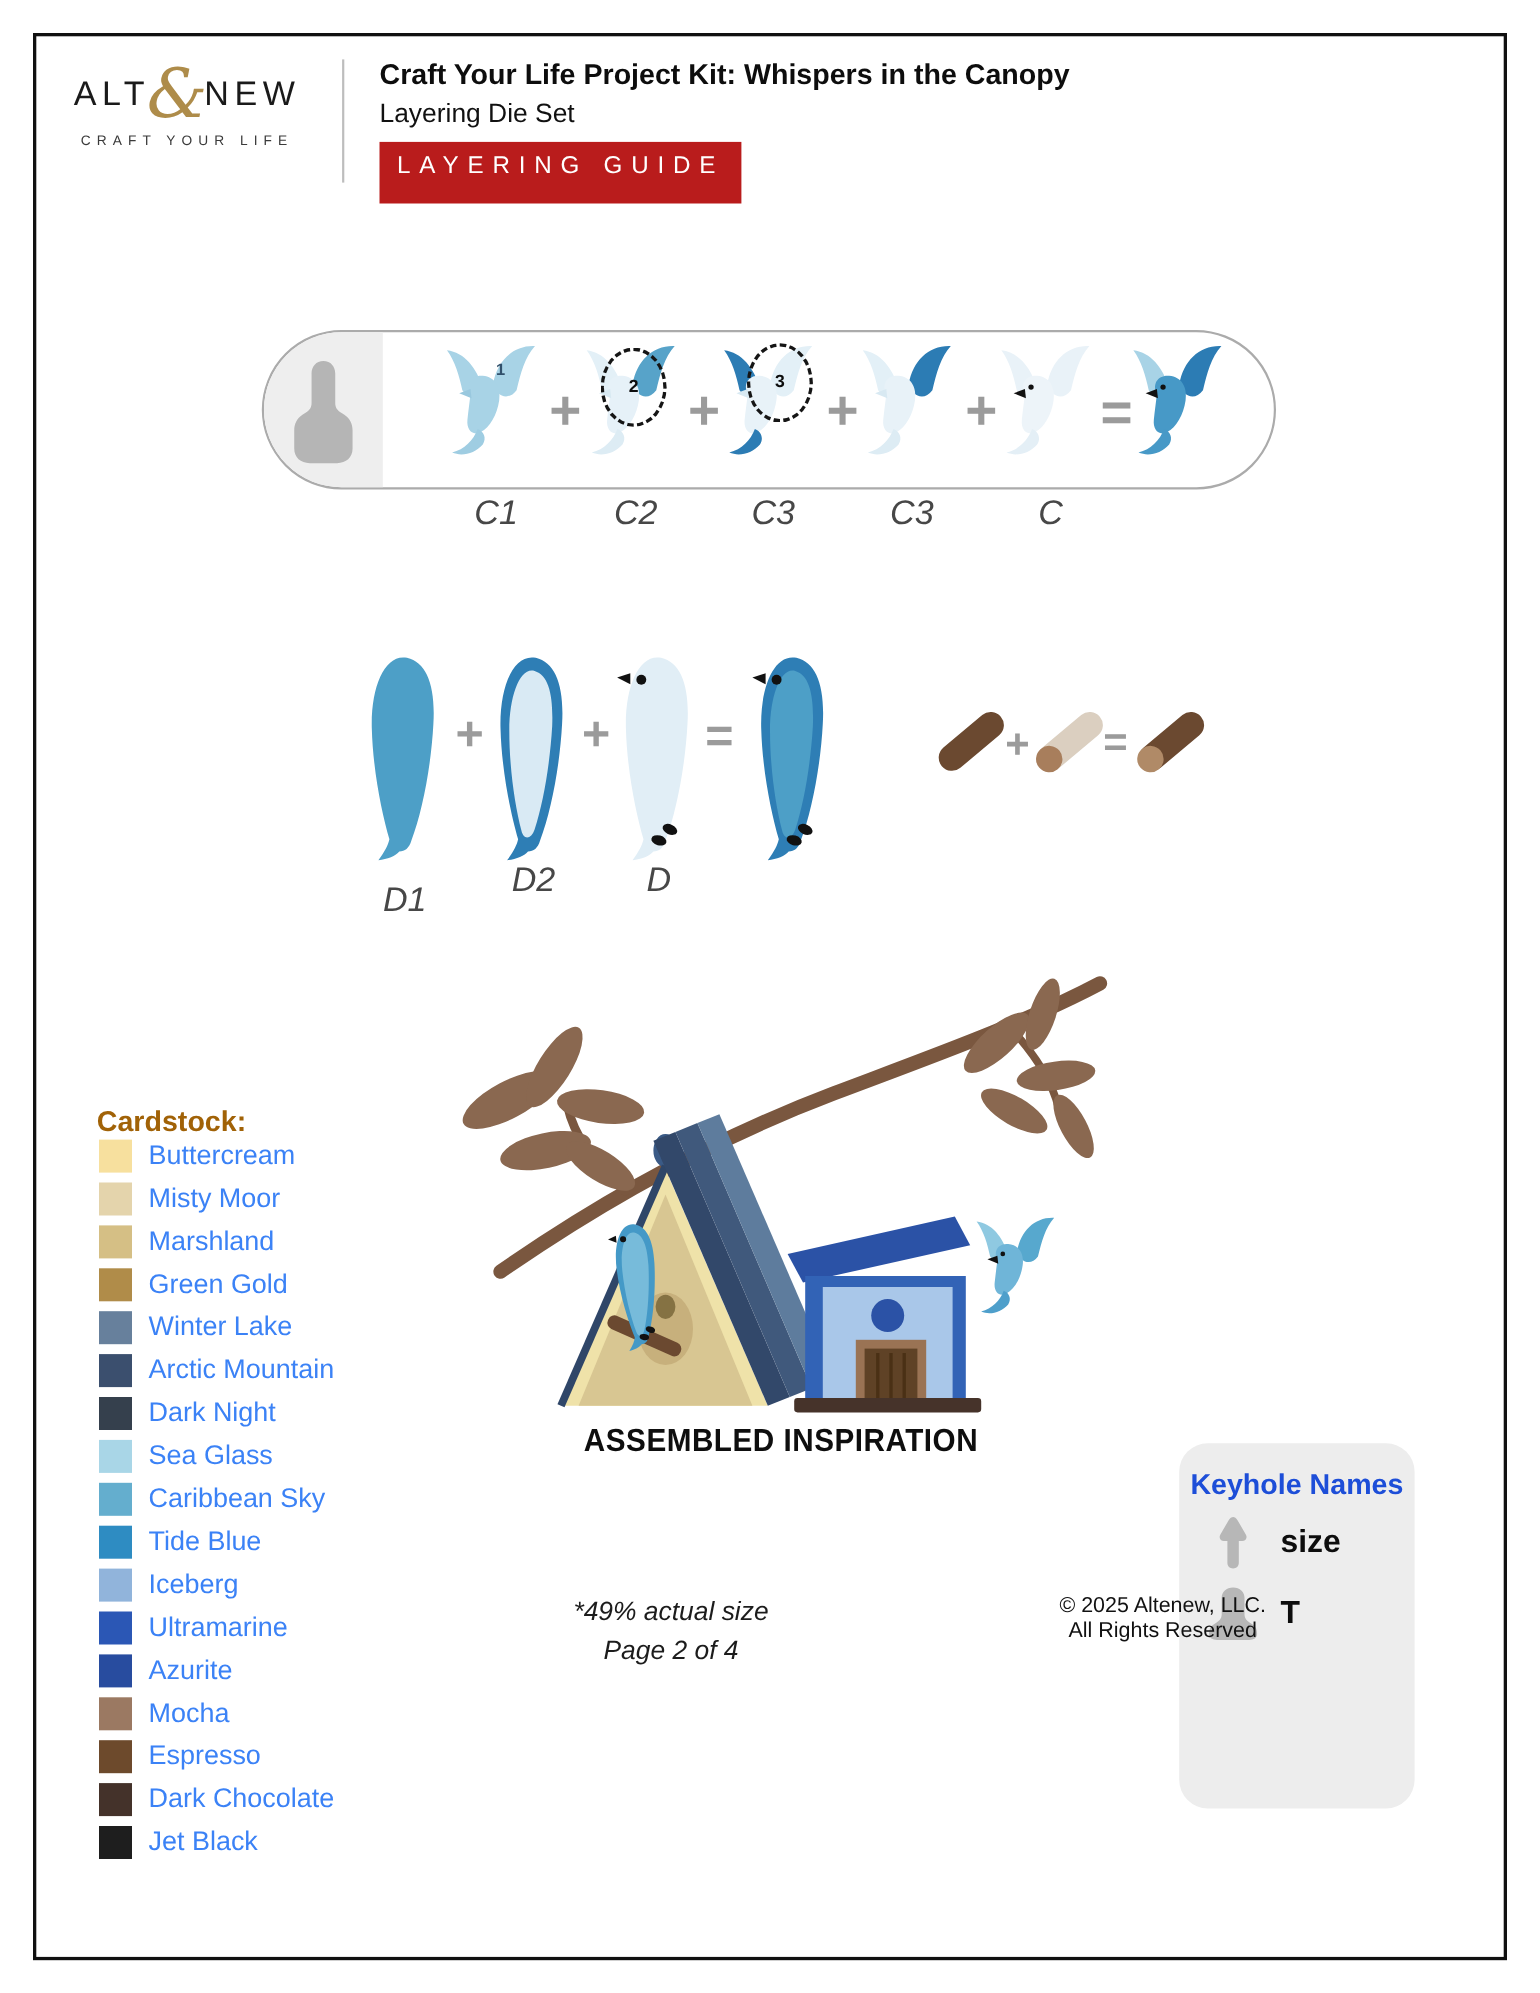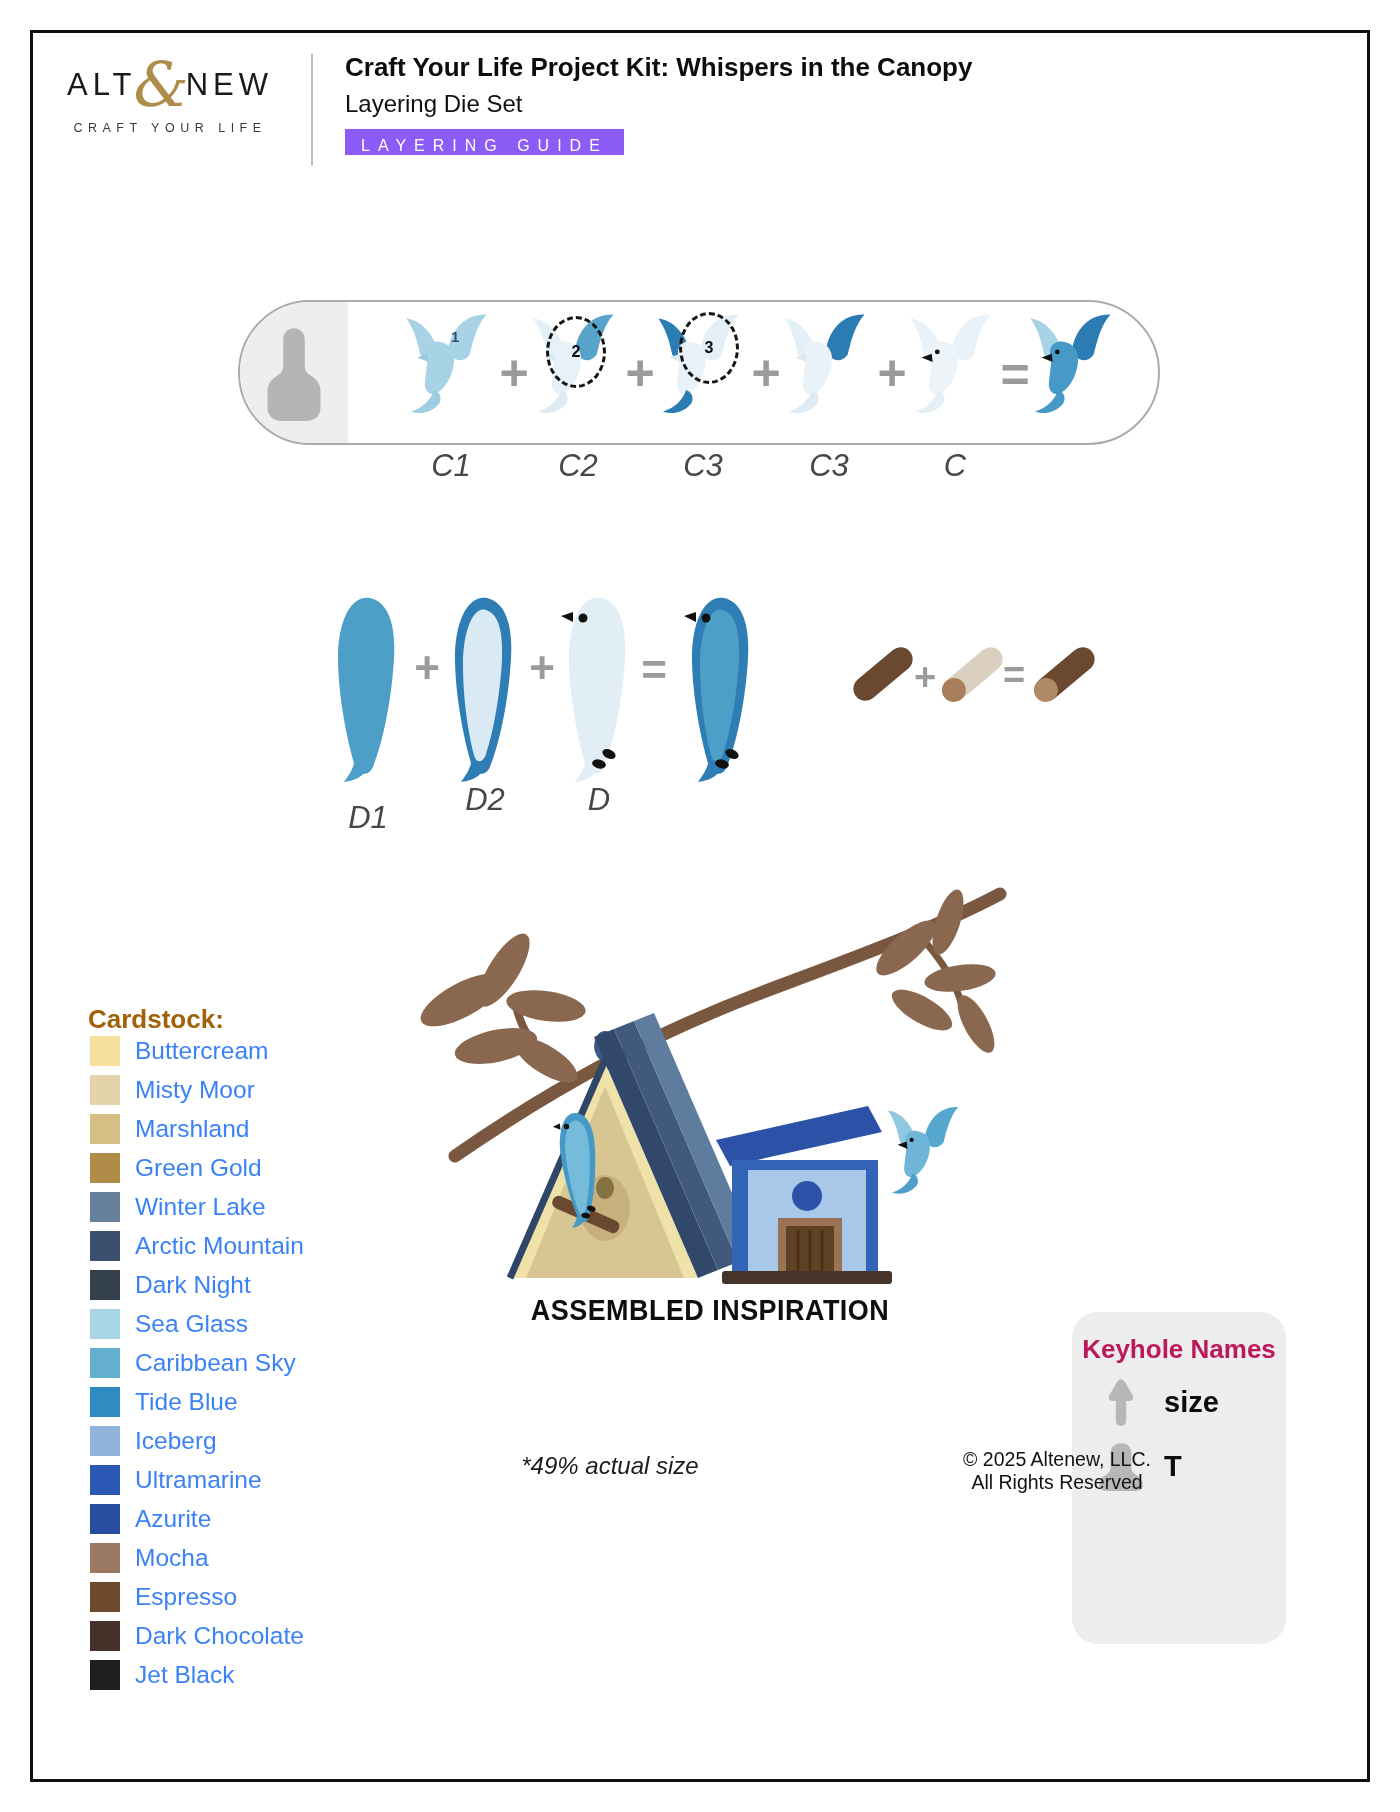--- a/index.html
+++ b/index.html
@@ -11,22 +11,22 @@
   .logo{position:absolute;left:72px;top:62px;width:196px;text-align:center;}
   .logo-word{display:flex;align-items:center;justify-content:center;
              font-size:31px;letter-spacing:5px;color:#1a1a1a;font-weight:400;}
   .amp{font-family:"DejaVu Serif",serif;font-style:italic;font-size:62px;
        color:#ae8c4a;line-height:.75;margin:0 -3px;letter-spacing:0;}
   .logo-tag{margin-top:12px;font-size:12.5px;letter-spacing:5.5px;color:#3a3a3a;}
   .vdiv{position:absolute;left:311px;top:54px;width:2px;height:112px;background:#bdbdbd;}
   .titleblock{position:absolute;left:345px;top:52px;}
   .title{font-size:26px;font-weight:bold;color:#0d0d0d;}
   .subtitle{font-size:24px;margin-top:7px;color:#111;}
-  .badge{display:inline-block;background:#8b5cf6;color:#fff;font-size:16px;
-         letter-spacing:8px;padding:8px 16px 0 16px;margin-top:11px;font-weight:500;}
+  .badge{display:inline-block;background:#b91c1c;color:#fff;font-size:22px;
+         letter-spacing:8px;padding:8px 16px 22px 16px;margin-top:11px;font-weight:500;}
 
   
   .pill{position:absolute;left:238px;top:300px;width:922px;height:145px;
         border:2px solid #ababab;border-radius:74px;box-sizing:border-box;background:#fff;}
   .pill-cap{position:absolute;left:0;top:0;bottom:0;width:108px;background:#eeeeee;
             border-radius:72px 0 0 72px;display:flex;align-items:center;justify-content:center;}
   .pill-cap svg{width:58px;height:104px;}
 
   .bird-f{position:absolute;width:112px;height:121px;}
   .bird-f svg,.bird-s svg{width:100%;height:100%;display:block;}
@@ -69,21 +69,21 @@
   
   .cs-head{position:absolute;left:88px;top:1004px;font-size:26px;font-weight:bold;color:#a16207;}
   .cardstock{position:absolute;left:90px;top:1036px;}
   .cs-row{display:flex;align-items:center;height:30px;margin-bottom:9px;}
   .swatch{width:30px;height:30px;flex:0 0 30px;}
   .cs-label{margin-left:15px;font-size:24.5px;color:#3b82f6;white-space:nowrap;}
 
   
   .keypanel{position:absolute;left:1072px;top:1312px;width:214px;height:332px;
             background:#ededed;border-radius:26px;}
-  .key-head{margin-top:22px;text-align:center;font-size:26px;font-weight:bold;color:#be185d;}
+  .key-head{margin-top:22px;text-align:center;font-size:26px;font-weight:bold;color:#1d4ed8;}
   .key-row{display:flex;align-items:center;margin:10px 0 0 26px;height:54px;}
   .key-row svg{width:46px;height:54px;flex:0 0 46px;}
   .key-label{margin-left:20px;font-size:29px;font-weight:bold;color:#0d0d0d;}
 
   
   .foot-center{position:absolute;left:298px;top:1452px;width:624px;text-align:center;
                font-style:italic;font-size:24px;color:#1c1c1c;}
   .foot-center .l2{margin-top:7px;}
   .foot-right{position:absolute;left:952px;top:1448px;width:210px;text-align:center;
               font-size:19.5px;line-height:1.18;color:#111;}
@@ -365,18 +365,19 @@
     <div class="key-row">
       <svg viewBox="0 0 44 52">
           <path fill="#b7b7b7" d="M22,4 C28,4 32,8 32,13 L32,28 C32,31 34,33 37,35 C41,37 43,40 43,44 L43,45 C43,48 40,50 36,50 L8,50 C4,50 1,48 1,45 L1,44 C1,40 3,37 7,35 C10,33 12,31 12,28 L12,13 C12,8 16,4 22,4 Z"></path>
         </svg>
       <span class="key-label">T</span>
     </div>
   </div>
 
   <div class="foot-center">
     <div class="l1">*49% actual size</div>
+    <div class="l2">Page 2 of 4</div>
   </div>
   <div class="foot-right">
     <div>© 2025 Altenew, LLC.</div>
     <div>All Rights Reserved</div>
   </div>
 </div>
 
 </body></html>

